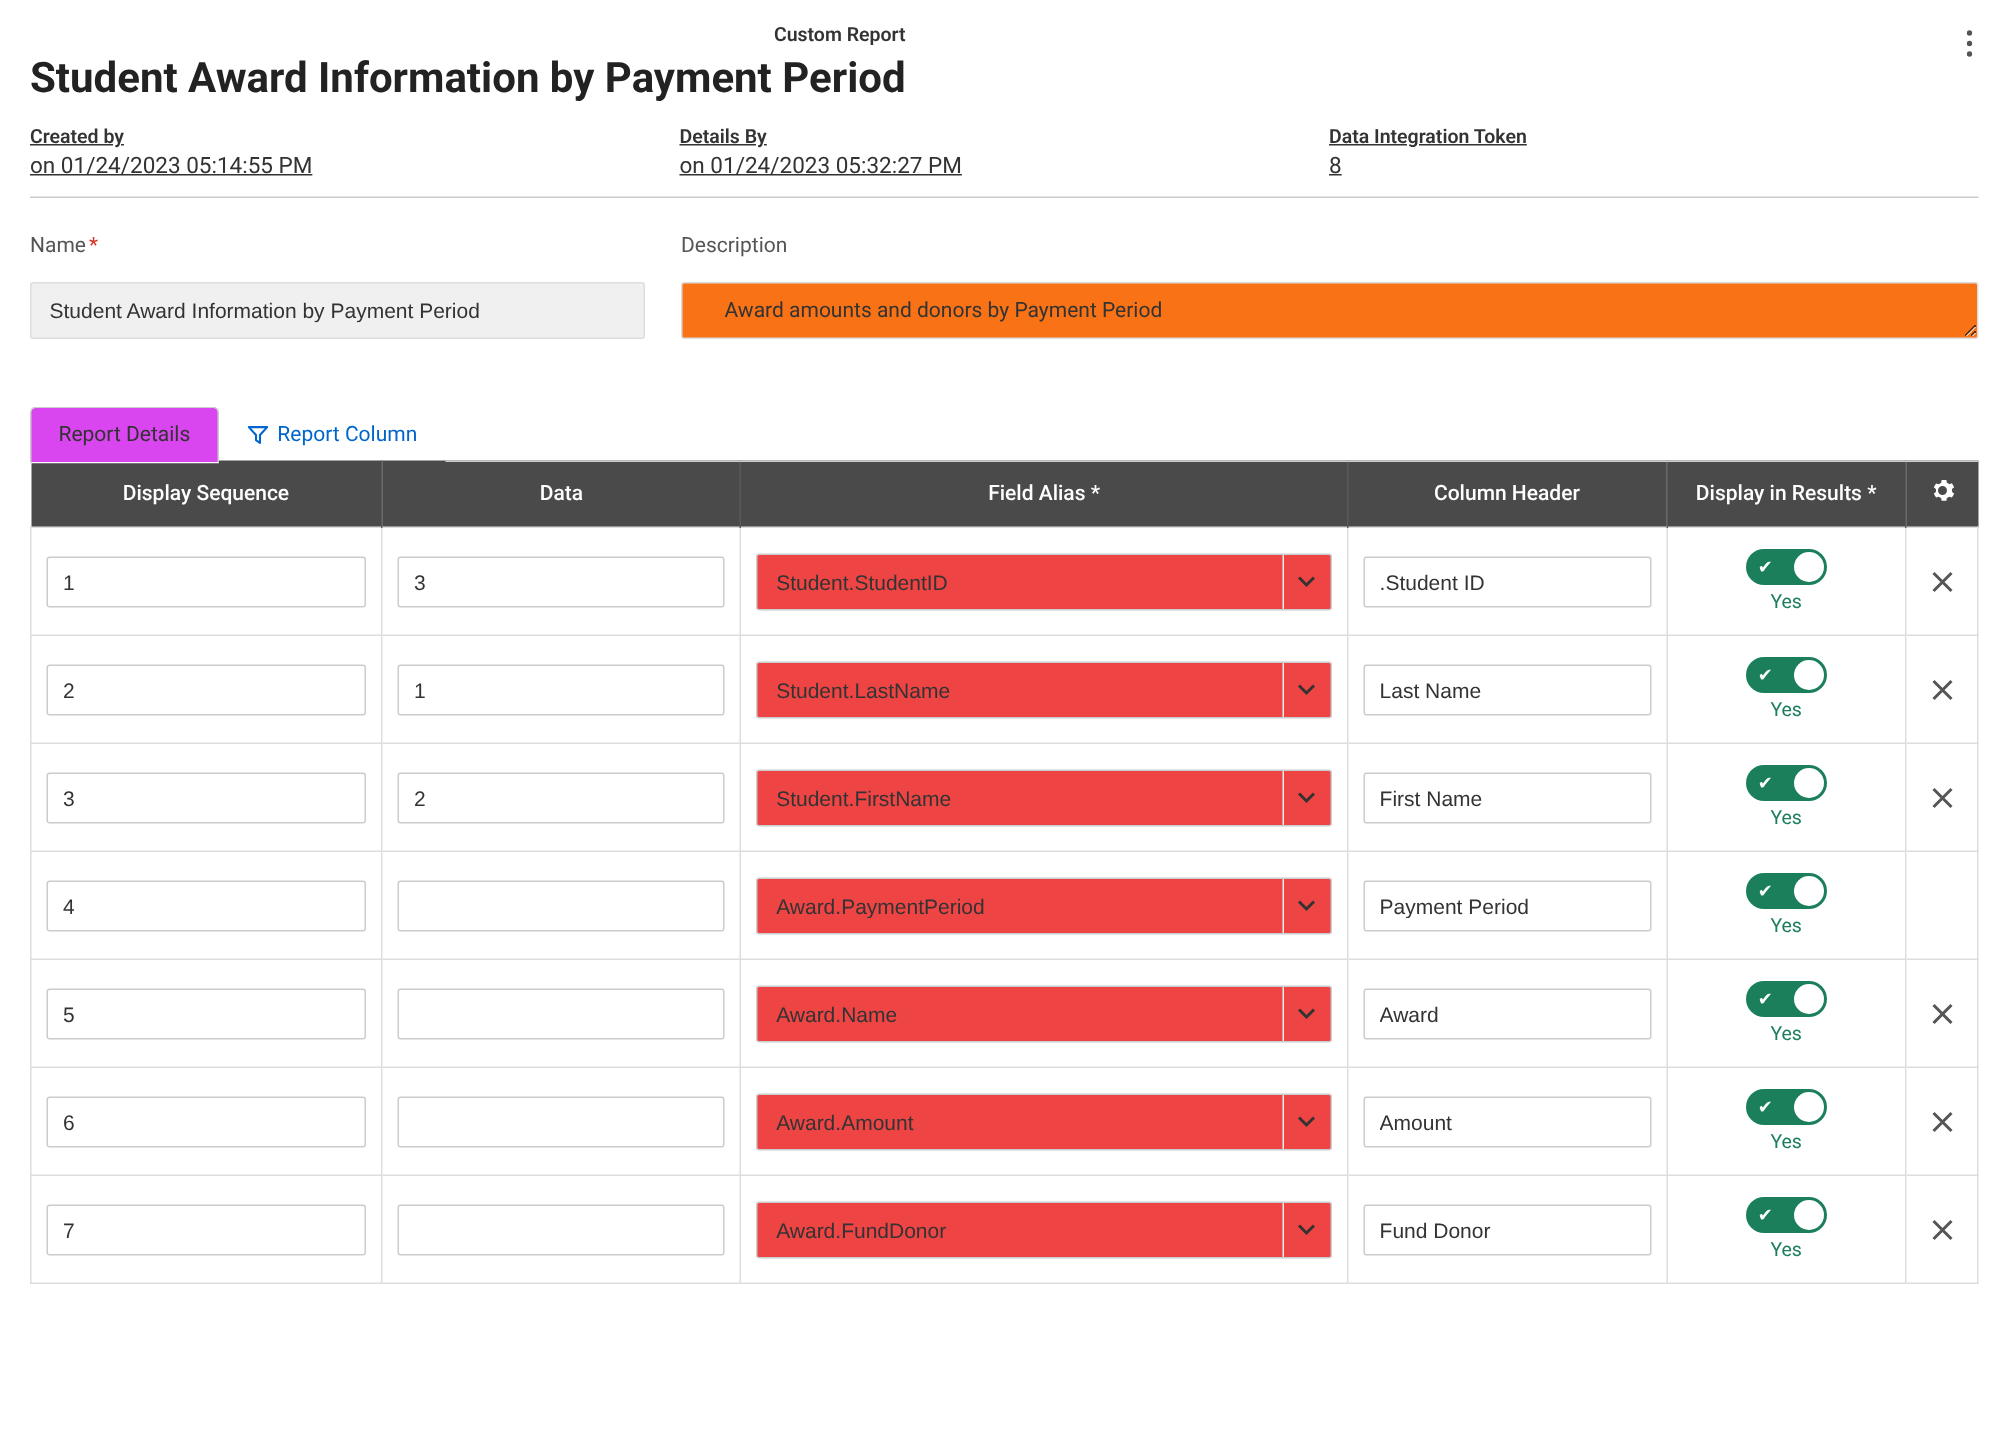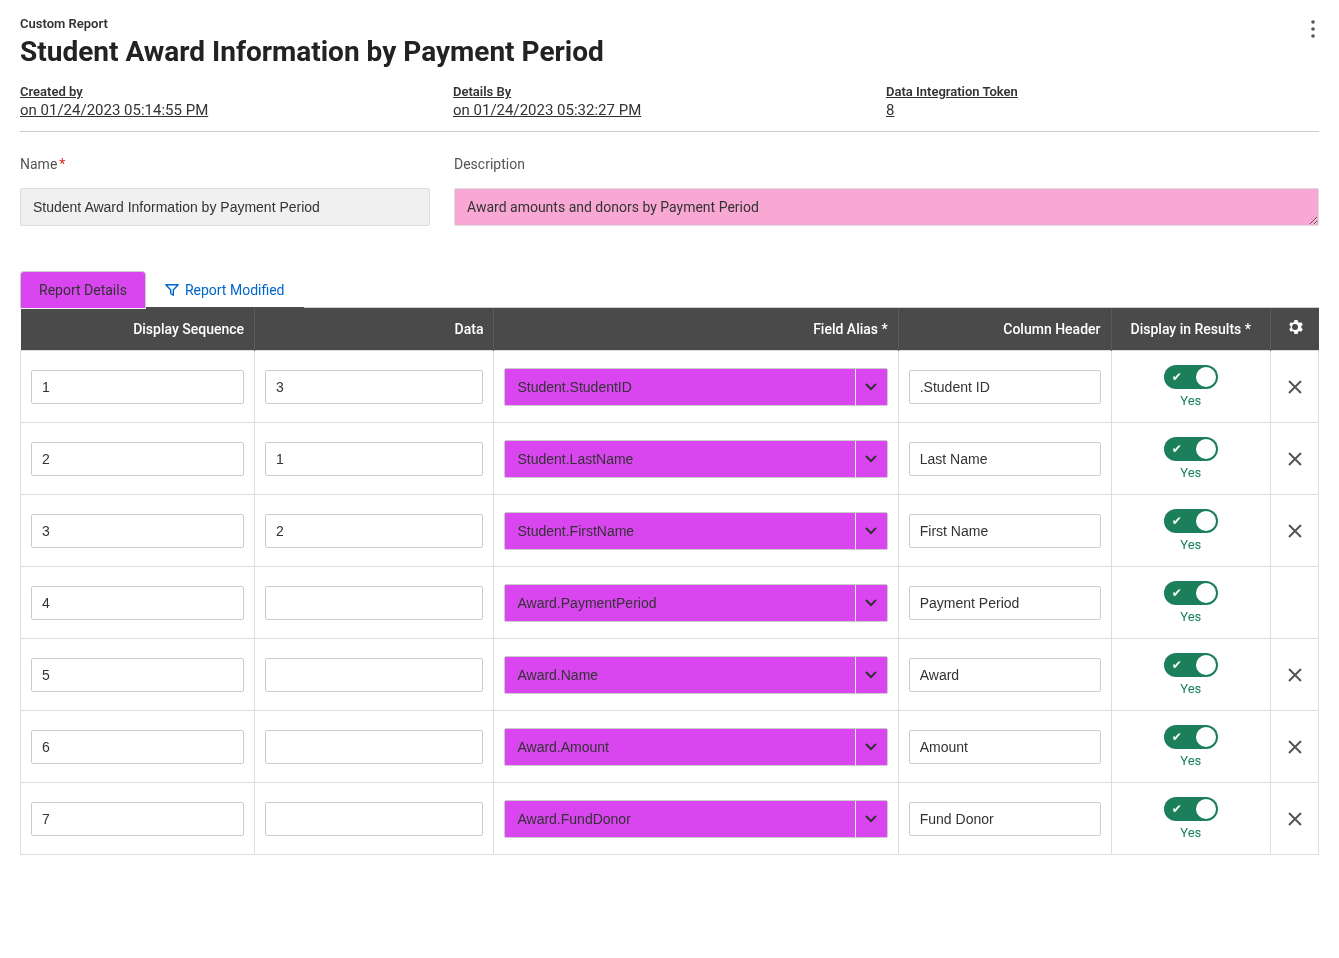--- a/index.html
+++ b/index.html
@@ -6,20 +6,21 @@
   body {
     font-family: -apple-system, BlinkMacSystemFont, "Segoe UI", Roboto, Arial, sans-serif;
     background: #fff;
     color: #333;
     padding: 16px 20px;
   }
   .header-top {
     display: flex;
     justify-content: space-between;
     align-items: flex-start;
+    text-align: right;
   }
   .breadcrumb {
     font-size: 13px;
     color: #333;
     font-weight: 600;
   }
   .page-title {
     font-size: 28px;
     font-weight: 700;
     color: #222;
@@ -70,24 +71,24 @@
     width: 100%;
     padding: 10px 12px;
     font-size: 14px;
     border: 1px solid #ddd;
     background: #f0f0f0;
     color: #333;
     border-radius: 2px;
   }
   .form-textarea {
     width: 100%;
-    padding: 10px 12px;
+    padding: 10px 28px;
     font-size: 14px;
     border: 1px solid #ddd;
-    background: #f9a8d4;
+    background: #f97316;
     color: #333;
     border-radius: 2px;
     resize: both;
     height: 38px;
     font-family: inherit;
   }
   .tabs {
     display: flex;
     align-items: flex-end;
     margin-bottom: 0;
@@ -126,21 +127,21 @@
   table {
     width: 100%;
     border-collapse: collapse;
     margin-top: -1px;
   }
   thead th {
     background: #4a4a4a;
     color: #fff;
     font-size: 14px;
     font-weight: 500;
-    text-align: right;
+    text-align: center;
     padding: 12px 10px;
     border-right: 1px solid #5a5a5a;
   }
   thead th:last-child { border-right: none; text-align: center; width: 44px; }
   tbody td {
     padding: 14px 10px;
     border: 1px solid #ddd;
     vertical-align: middle;
   }
   .col-seq { width: 220px; }
@@ -160,21 +161,21 @@
   }
   .select-wrap {
     position: relative;
     width: 100%;
   }
   .select-input {
     width: 100%;
     padding: 10px 36px 10px 12px;
     font-size: 14px;
     border: 1px solid #ccc;
-    background: #d946ef;
+    background: #ef4444;
     color: #333;
     border-radius: 2px;
     appearance: none;
   }
   .select-chevron {
     position: absolute;
     right: 1px;
     top: 1px;
     bottom: 1px;
     width: 32px;
@@ -275,21 +276,21 @@
     <textarea class="form-textarea" style="">Award amounts and donors by Payment Period</textarea>
   </div>
 </div>
 
 <div class="tabs">
   <div class="tab active">Report Details</div>
   <div class="tab">
     <svg class="filter-icon" viewBox="0 0 16 16">
         <path d="M1 2 L15 2 L9.5 8 L9.5 14 L6.5 12 L6.5 8 Z" fill="none" stroke="#0066cc" stroke-width="1.6" stroke-linejoin="round"></path>
       </svg>
-    <span>Report Modified</span>
+    <span>Report Column</span>
   </div>
   <div class="tab-divider"></div>
 </div>
 
 <table>
   <thead>
     <tr>
       <th class="col-seq">Display Sequence</th>
       <th class="col-sort">Data</th>
       <th class="col-alias">Field Alias *</th>

